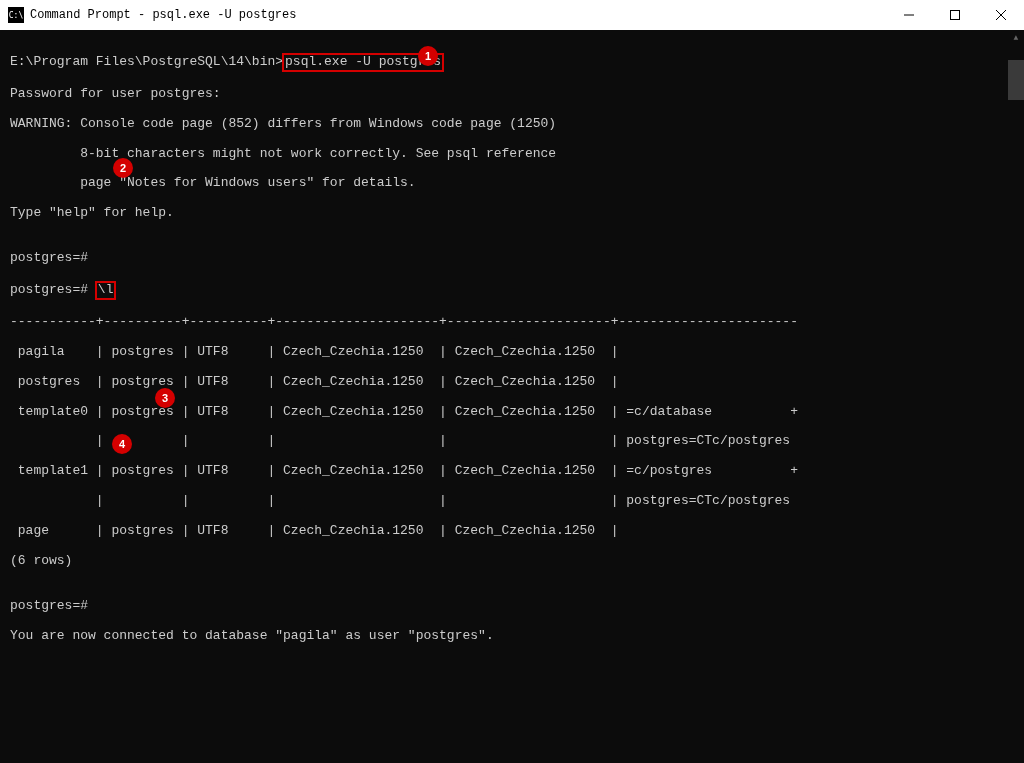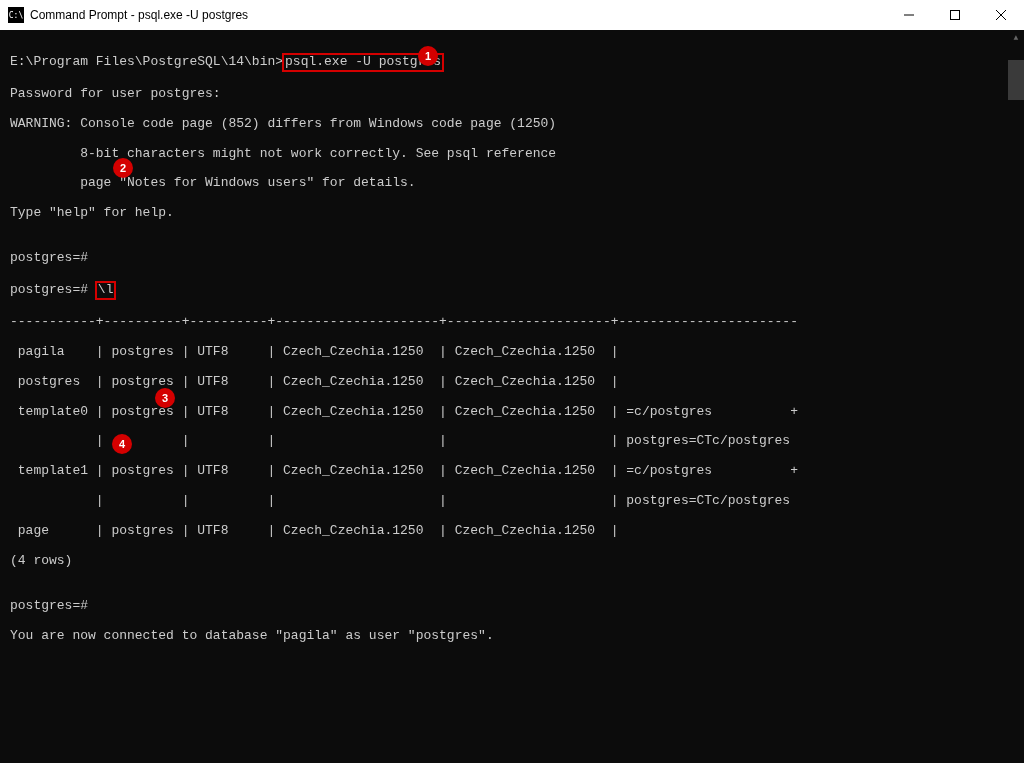--- a/index.html
+++ b/index.html
@@ -34,21 +34,21 @@
       height: 16px;
       background: #000;
       margin-right: 6px;
       display: inline-flex;
       align-items: center;
       justify-content: center;
       color: #fff;
       font-size: 8px;
       font-family: Consolas, monospace;
     }
-    .titlebar .title { flex: 1; }
+    .titlebar .title { flex: 1; font-family: Liberation Mono, monospace; }
     .window-controls { display: flex; height: 100%; }
     .window-controls .btn {
       width: 46px;
       height: 100%;
       display: flex;
       align-items: center;
       justify-content: center;
       font-family: 'Segoe UI', sans-serif;
       font-size: 14px;
       cursor: pointer;
@@ -145,26 +145,26 @@
 <span class="line">WARNING: Console code page (852) differs from Windows code page (1250)</span>
 <span class="line">         8-bit characters might not work correctly. See psql reference</span>
 <span class="line">         page "Notes for Windows users" for details.</span>
 <span class="line">Type "help" for help.</span>
 <span class="line"></span>
 <span class="line">postgres=# </span>
 <span class="line"><span>postgres=# </span><span class="redbox">\l</span></span>
 <span class="line">-----------+----------+----------+---------------------+---------------------+-----------------------</span>
 <span class="line"> pagila    | postgres | UTF8     | Czech_Czechia.1250  | Czech_Czechia.1250  |</span>
 <span class="line"> postgres  | postgres | UTF8     | Czech_Czechia.1250  | Czech_Czechia.1250  |</span>
-<span class="line"> template0 | postgres | UTF8     | Czech_Czechia.1250  | Czech_Czechia.1250  | =c/postgres          +</span>
+<span class="line"> template0 | postgres | UTF8     | Czech_Czechia.1250  | Czech_Czechia.1250  | =c/database          +</span>
 <span class="line">           |          |          |                     |                     | postgres=CTc/postgres</span>
 <span class="line"> template1 | postgres | UTF8     | Czech_Czechia.1250  | Czech_Czechia.1250  | =c/postgres          +</span>
 <span class="line">           |          |          |                     |                     | postgres=CTc/postgres</span>
 <span class="line"> page      | postgres | UTF8     | Czech_Czechia.1250  | Czech_Czechia.1250  |</span>
-<span class="line">(4 rows)</span>
+<span class="line">(6 rows)</span>
 <span class="line"></span>
 <span class="line">postgres=# </span>
 <span class="line">You are now connected to database "pagila" as user "postgres".</span>
 
 
 
 
 
 
 

